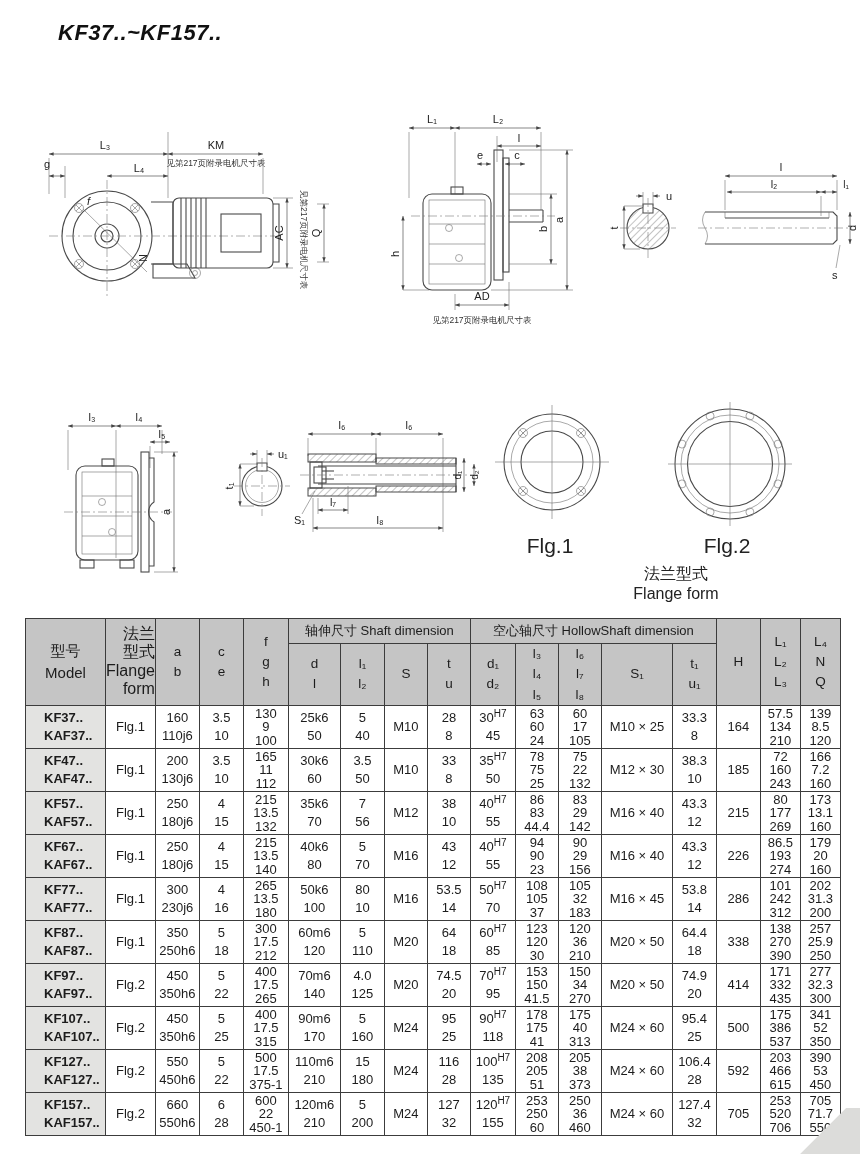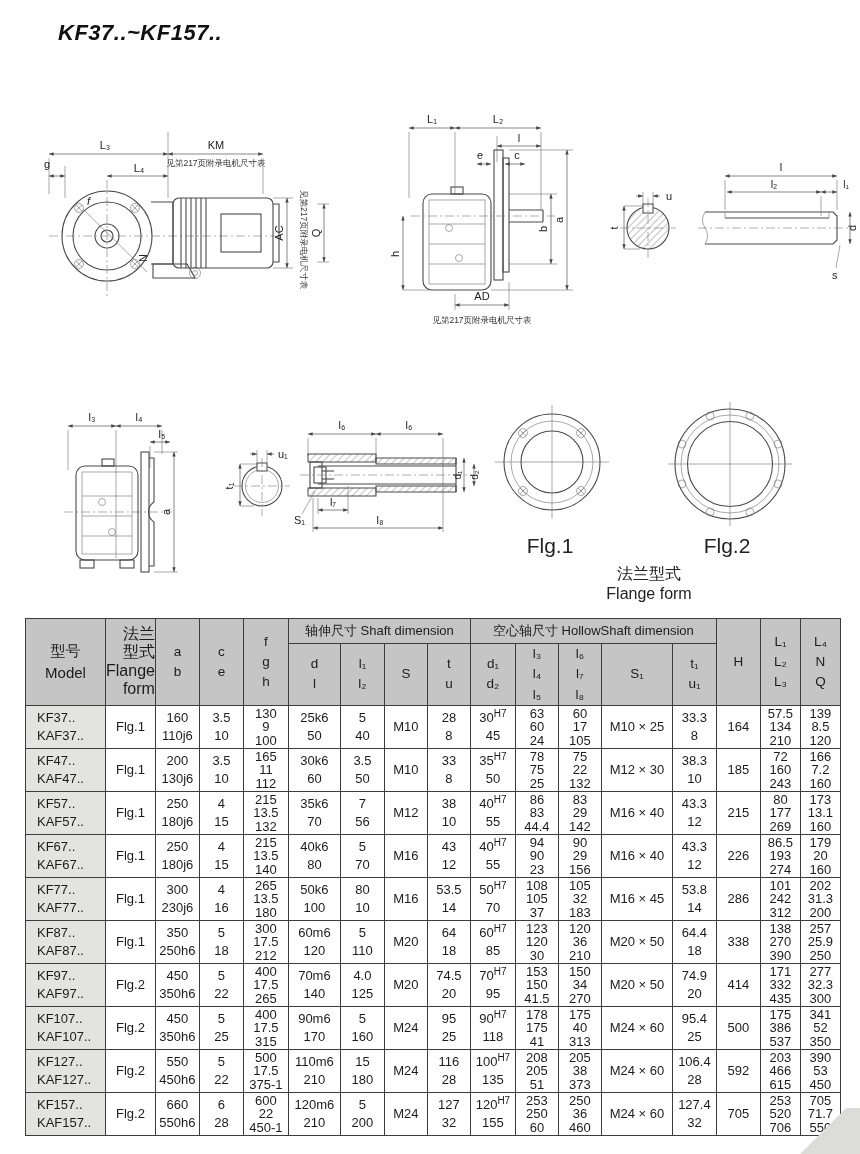--- a/index.html
+++ b/index.html
@@ -12,35 +12,35 @@
   svg .ln{stroke:#4a4a4a;stroke-width:1.1;fill:none;}
   svg .thin{stroke:#6f6f6f;stroke-width:.6;fill:none;}
   svg .cl{stroke:#7a7a7a;stroke-width:.6;fill:none;stroke-dasharray:9 3 2 3;}
   svg .dim{stroke:#555;stroke-width:.7;fill:none;}
   svg text{font-family:"Liberation Sans","DejaVu Sans",sans-serif;font-size:11px;fill:#222;}
   svg text.cn{font-size:8.5px;fill:#333;}
   svg text.sm{font-size:10px;}
   .figlabel{position:absolute;width:90px;text-align:center;font-size:21px;color:#222;}
   #flg1-label{left:505px;top:534px;}
   #flg2-label{left:682px;top:534px;}
-  .caption{position:absolute;left:549px;top:564px;width:200px;text-align:center;line-height:1.25;color:#222;}
+  .caption{position:absolute;left:576px;top:564px;width:200px;text-align:center;line-height:1.25;color:#222;}
   .caption .cnl{font-size:16px;}
   .caption .enl{font-size:16px;}
   
   .dim-table{position:absolute;left:25px;top:618px;border-collapse:collapse;table-layout:fixed;
              font-size:13px;color:#1c1c1c;}
   .dim-table th,.dim-table td{border:1px solid #3c3c3c;padding:0;text-align:center;vertical-align:middle;}
   .dim-table th{background:#c5c5c5;font-weight:normal;white-space:pre-line;line-height:1.5;font-size:13.5px;}
   .dim-table th.th-model{font-size:15px;line-height:1.45;}
   .dim-table th.th-flange{font-size:16px;line-height:1.15;text-align:right;}
   .dim-table th.th-group{font-size:13px;height:24px;line-height:1.1;}
   .dim-table td{background:#fff;}
   .dim-table td.model-cell{background:#e3e3e1;}
   .cell{display:flex;flex-direction:column;justify-content:space-evenly;height:42px;}
-  .cell.model{align-items:flex-start;padding-left:11px;}
+  .cell.model{align-items:flex-start;padding-left:18px;font-weight:bold;}
   .ln-t{line-height:13px;}
   sup{font-size:10px;vertical-align:super;line-height:0;}
   .corner{position:absolute;right:0;bottom:0;width:80px;height:46px;
           background:linear-gradient(135deg,rgba(0,0,0,0) 52%,#dcdcda 53%);}
 </style>
 </head>
 <body>
 
 <div class="page">
 

